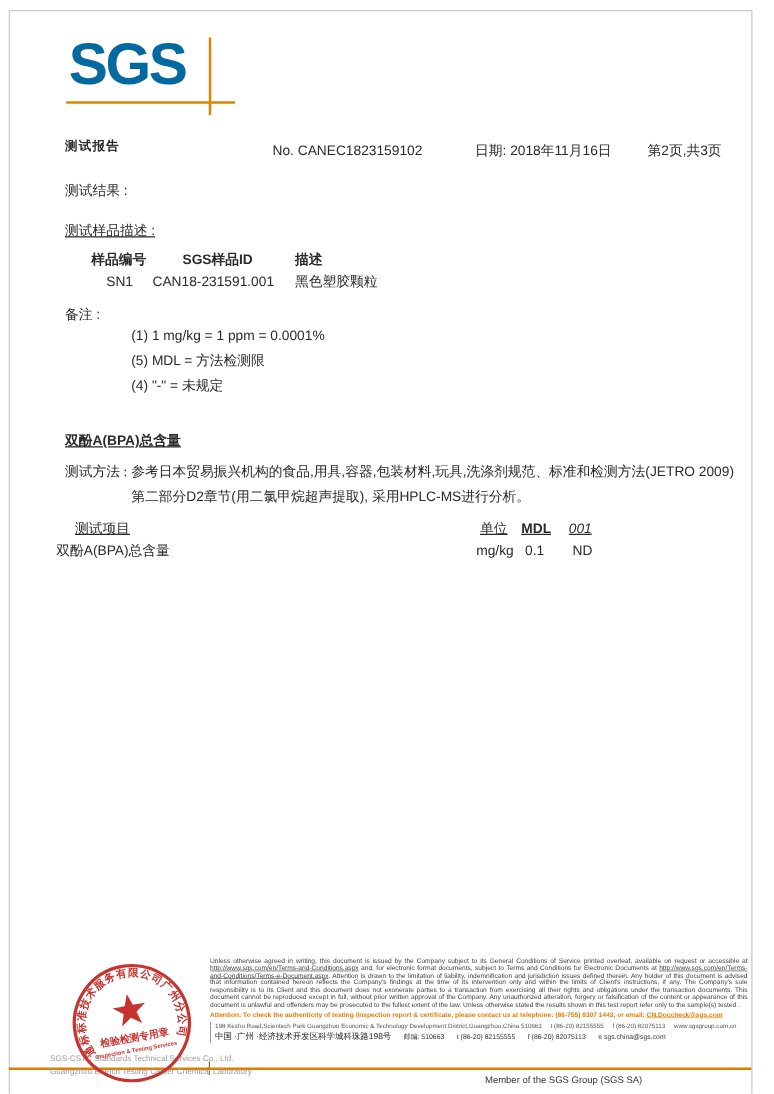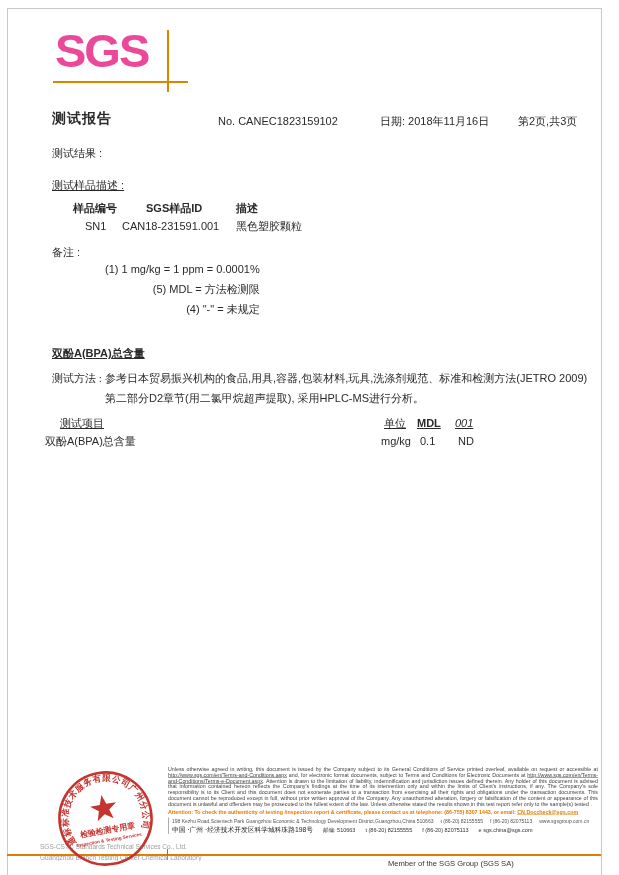--- a/index.html
+++ b/index.html
@@ -4,30 +4,30 @@
 <title>SGS Test Report</title>
 <style>
   html,body{margin:0;padding:0;background:#fff;}
   body{width:619px;height:875px;overflow:hidden;position:relative;
        font-family:"Liberation Sans", sans-serif;color:#2a2a2a;}
   .page{position:relative;width:619px;height:875px;background:#fff;overflow:hidden;}
   .abs{position:absolute;}
   .page-frame{position:absolute;left:7px;top:8px;width:593px;height:880px;
               border:1px solid #c9c9c9;pointer-events:none;}
   
-  .logo-text{font-weight:bold;font-size:47px;color:#ec4899;letter-spacing:-2px;
+  .logo-text{font-weight:bold;font-size:47px;color:#0369a1;letter-spacing:-2px;
              font-family:"Liberation Sans",sans-serif;line-height:1;}
   .logo-hline{background:#dd8500;height:1.5px;width:135px;}
   .logo-vline{background:#dd8500;width:1.5px;height:62px;}
   
   .t11{font-size:11px;line-height:14px;white-space:nowrap;}
   .bold{font-weight:bold;}
   .u{text-decoration:underline;}
-  .title{font-size:14px;font-weight:bold;letter-spacing:1px;}
-  .notes-list div{height:20px;text-align:right;}
+  .title{font-size:10px;font-weight:bold;letter-spacing:1px;}
+  .notes-list div{height:20px;}
   .method{font-size:11px;line-height:20px;width:488px;white-space:normal;}
   .italic{font-style:italic;}
   
   .company{color:#9d9d9d;font-size:13px;line-height:22px;transform:scale(0.5);
            transform-origin:top left;white-space:nowrap;z-index:1;}
   .footer-right{width:860px;transform:scale(0.5);transform-origin:top left;}
   .legal{font-size:10.6px;line-height:11.8px;text-align:justify;color:#3f3f3f;margin:0;}
   .legal .u{color:#3f3f3f;}
   .attention{font-size:10.6px;line-height:12px;color:#e87a00;font-weight:bold;
              margin:3px 0 0 0;text-align:justify;}

